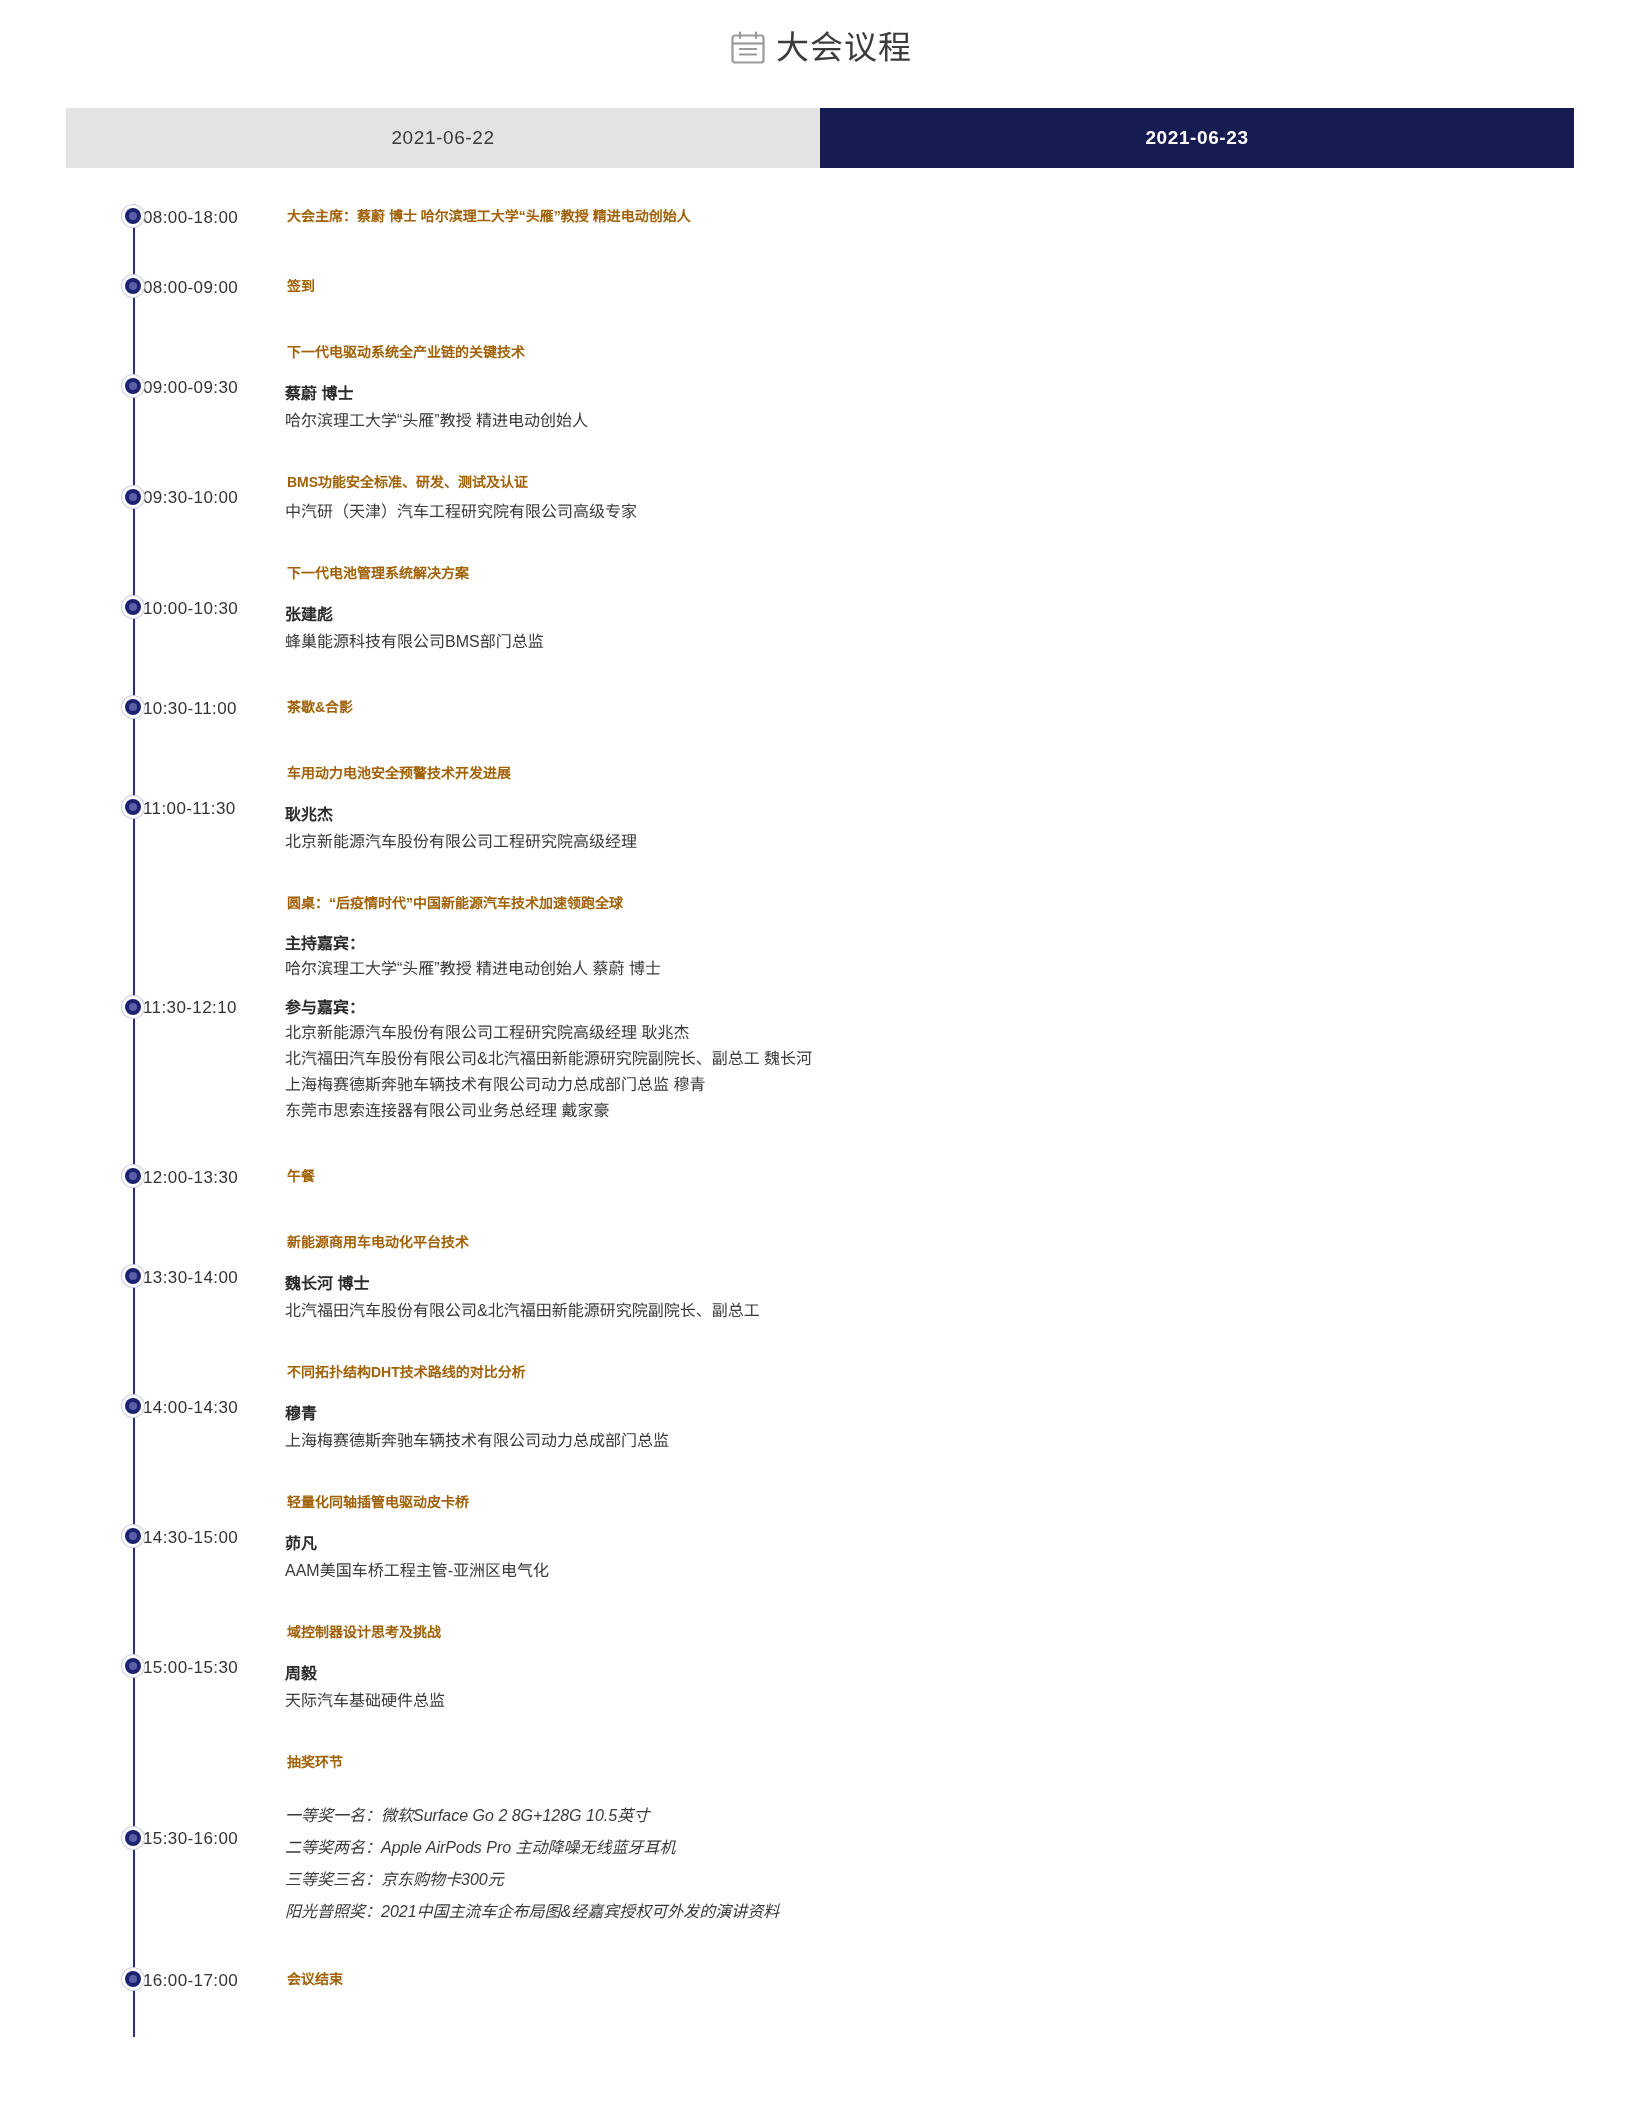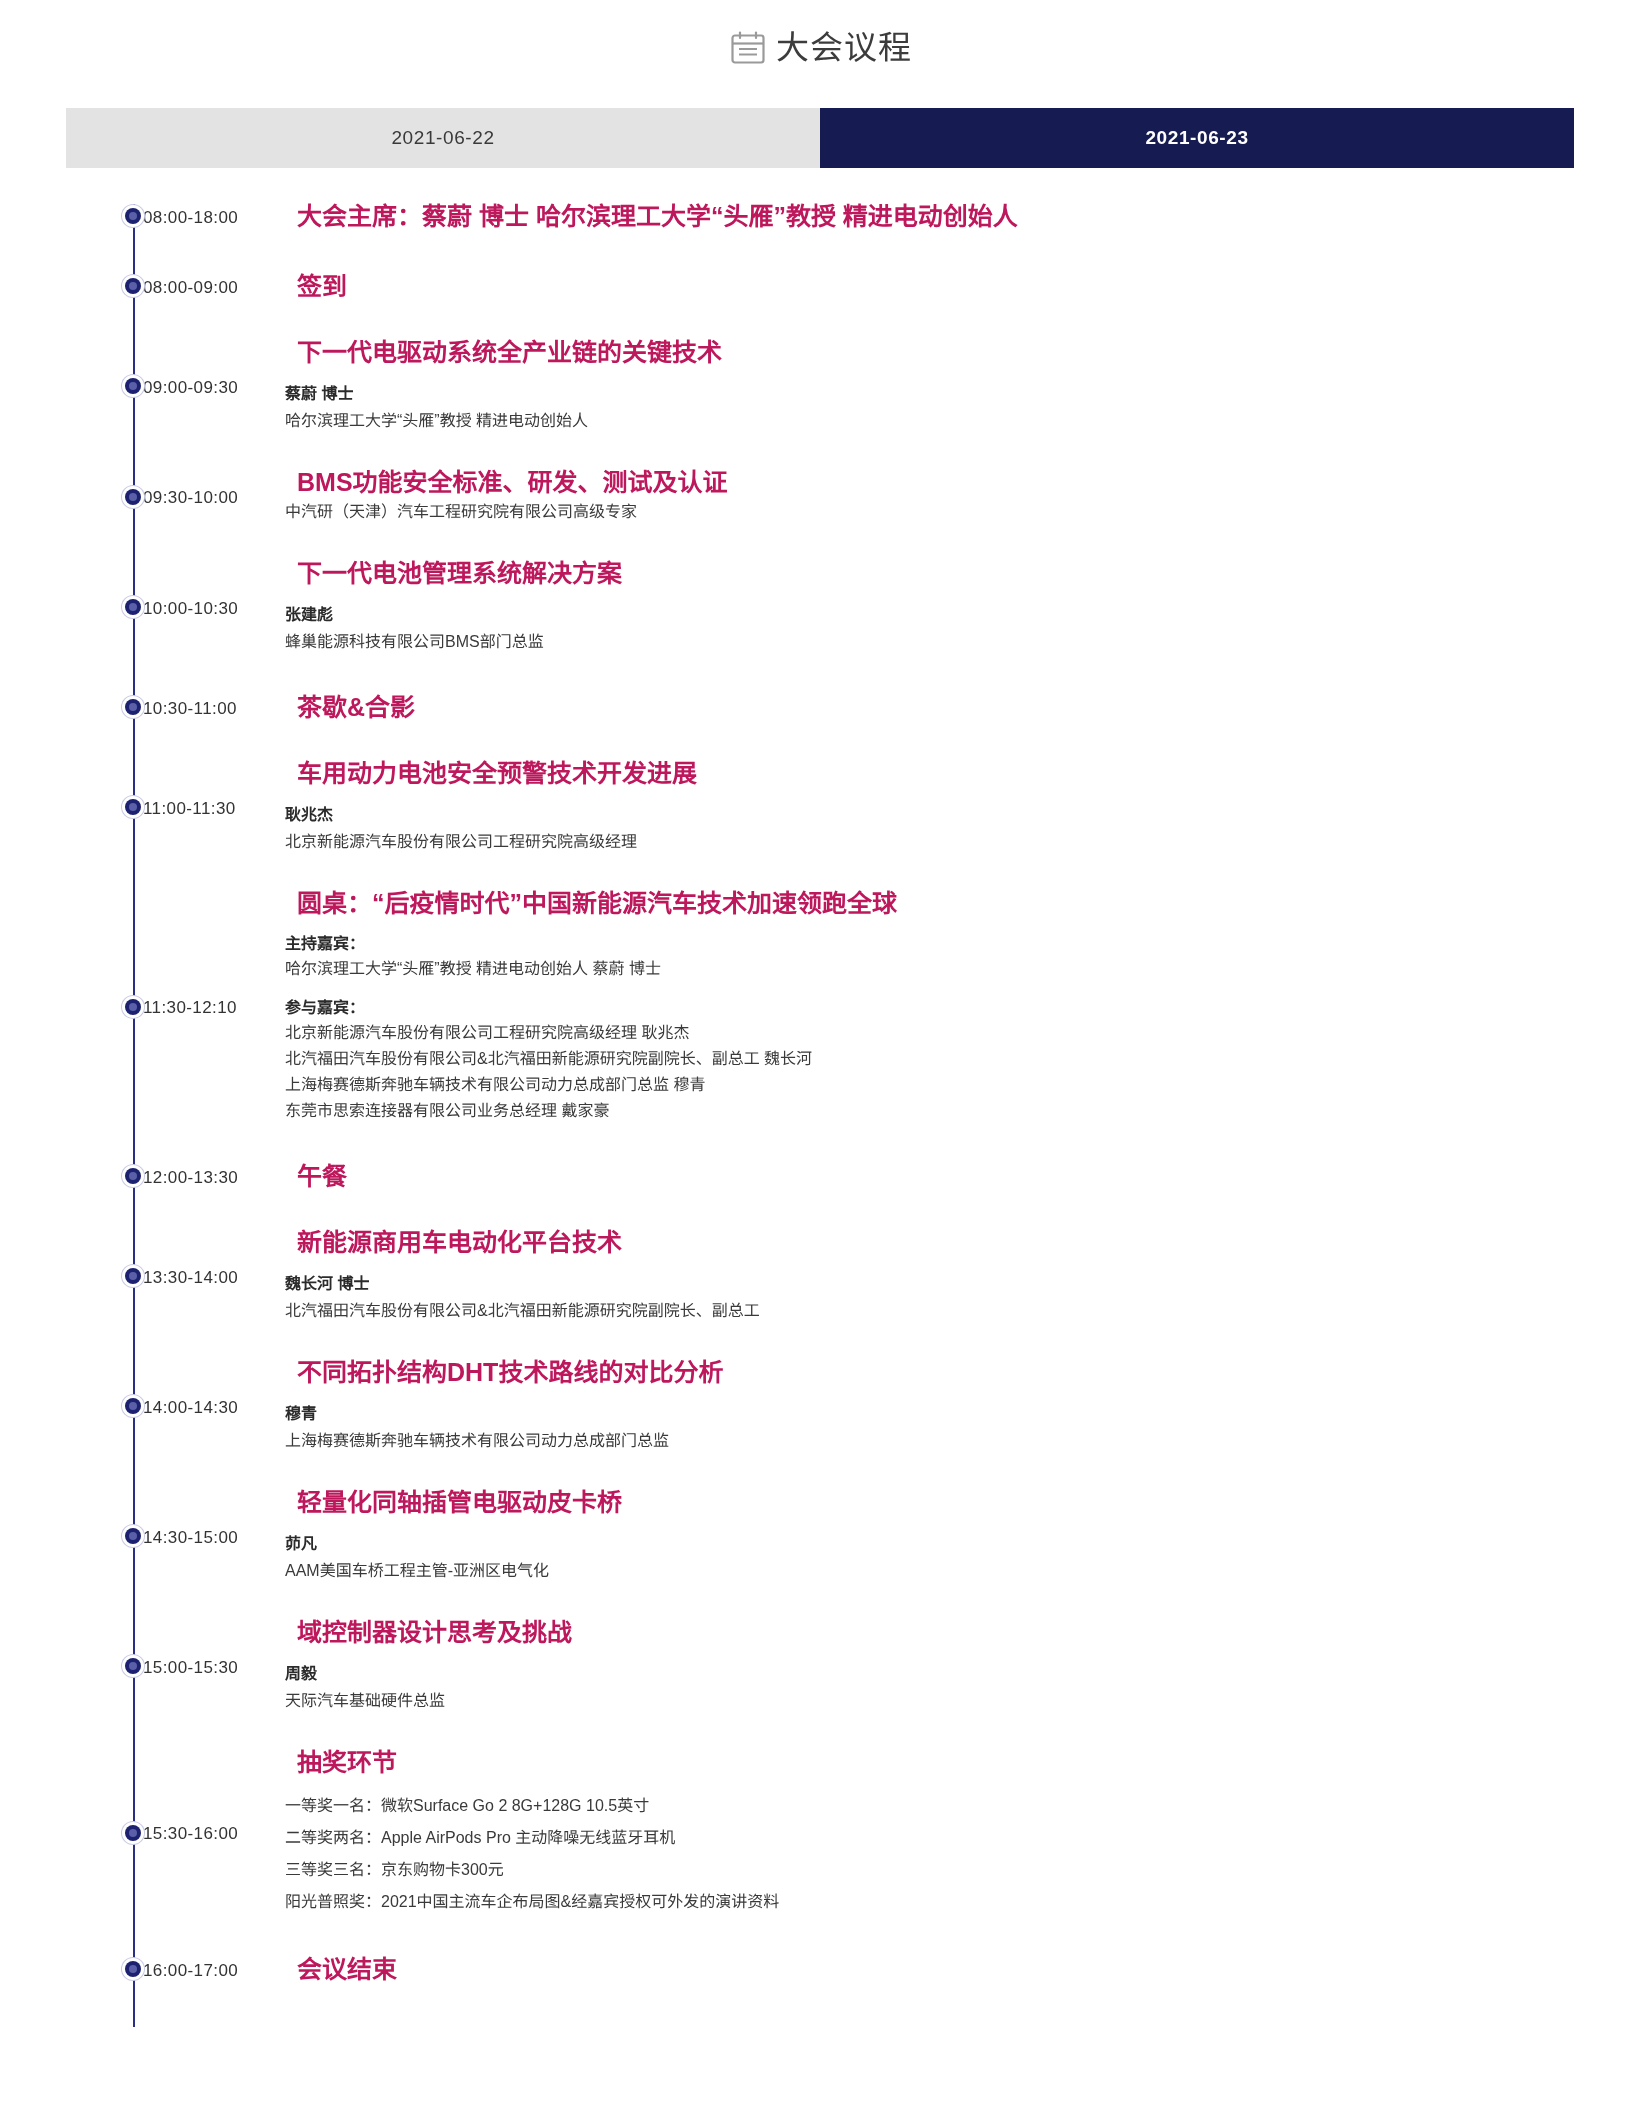--- a/index.html
+++ b/index.html
@@ -123,25 +123,25 @@
     color: #333;
     padding-top: 7px;
     padding-left: 10px;
     letter-spacing: 0.4px;
   }
   .content {
     flex: 1 1 auto;
     padding-right: 80px;
   }
   .session-title {
-    font-size: 25px;
+    font-size: 14px;
     font-weight: 700;
-    color: #be185d;
+    color: #a16207;
     line-height: 30px;
-    margin: 3px 0 0 12px;
+    margin: 3px 0 0 2px;
   }
   .speaker {
     font-size: 16px;
     font-weight: 700;
     color: #2b2b2b;
     margin-top: 15px;
     line-height: 24px;
   }
   .affiliation {
     font-size: 16px;
@@ -160,21 +160,21 @@
     font-size: 16px;
     color: #3a3a3a;
     line-height: 26px;
   }
   .prize-line {
     font-size: 16px;
     color: #3a3a3a;
     line-height: 30px;
     margin-top: 2px;
   }
-  .prize-block { margin-top: 14px; }
+  .prize-block { margin-top: 24px; font-style: italic; }
   .roundtable-block { margin-top: 6px; }
 </style>
 </head>
 <body>
 
 <div class="page">
 
   <div class="page-header">
     <span class="header-icon">
       <svg viewBox="0 0 40 40" width="40" height="40" xmlns="http://www.w3.org/2000/svg">

